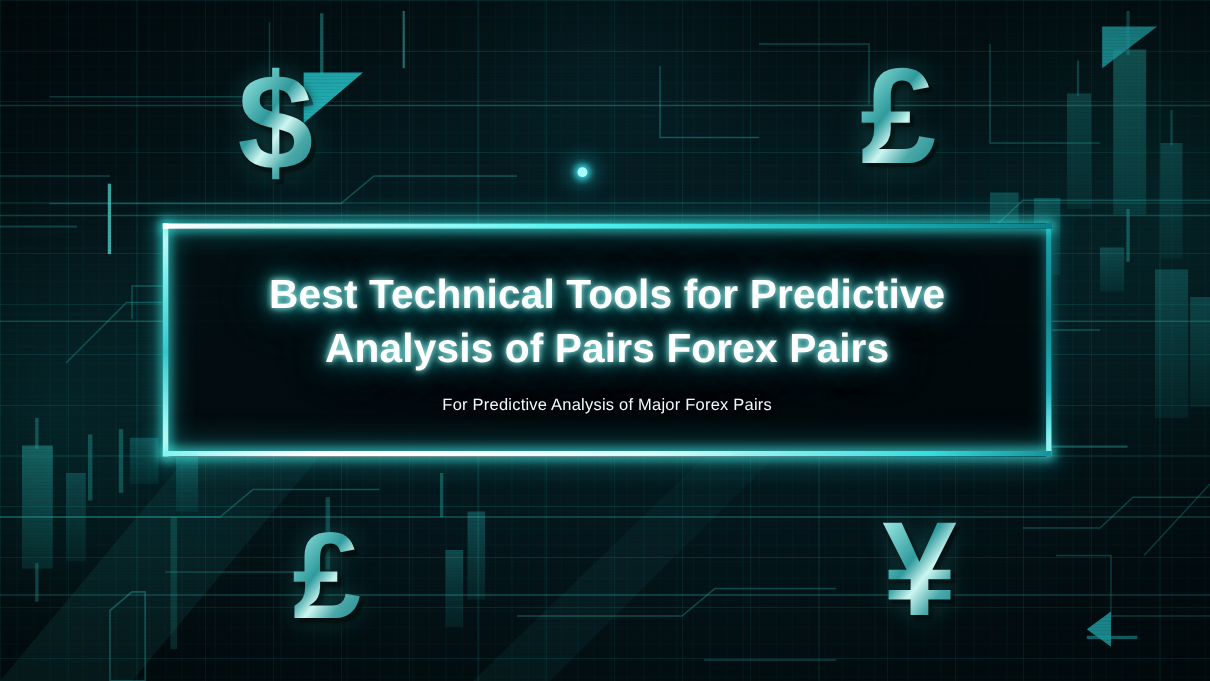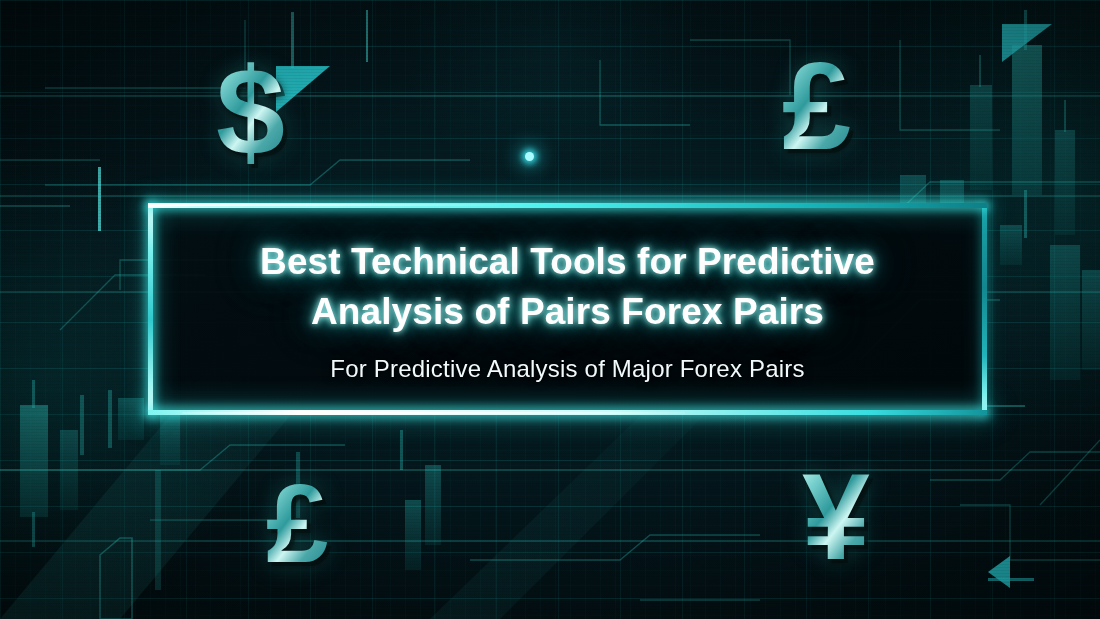--- a/index.html
+++ b/index.html
@@ -97,21 +97,21 @@
     font-weight: 700;
     line-height: 1;
     color: rgba(0,0,0,0.5);
     user-select: none;
   }
 
   
   #frame {
     position: absolute;
     left: 148px; top: 203px;
-    width: 808px; height: 212px; padding-left: 31px;
+    width: 808px; height: 212px;
   }
   #frame .panel {
     position: absolute; inset: 0;
     background: linear-gradient(160deg, rgba(3,14,18,0.93) 0%, rgba(2,10,14,0.96) 45%, rgba(1,7,10,0.97) 100%);
   }
   .edge { position: absolute; }
   .edge-top {
     left: 0; top: 0; width: 100%; height: 5px;
     background: linear-gradient(to right, #ffffff 0%, #c8fdfb 6%, #4ff2ef 48%, #17b6bb 78%, #0e7f87 100%);
     box-shadow: 0 0 10px 2px rgba(60,240,236,0.75), 0 0 24px 5px rgba(40,200,200,0.32);
@@ -161,21 +161,21 @@
       0 0 6px rgba(180,255,252,0.95),
       0 0 14px rgba(70,230,228,0.85),
       0 0 30px rgba(30,200,200,0.6),
       0 0 52px rgba(20,170,175,0.4);
   }
   #subtitle {
     margin: 19px 0 0;
     text-align: center;
     color: #f1fbfb;
     font-weight: 400;
-    font-size: 24px;
+    font-size: 15px;
     letter-spacing: .2px;
     text-shadow: 0 0 3px rgba(0,0,0,0.9), 0 0 10px rgba(0,0,0,0.7);
   }
 
   .node-dot {
     position: absolute;
     width: 9px; height: 9px;
     border-radius: 50%;
     background: #a9fbff;
     box-shadow: 0 0 6px 3px rgba(60,230,240,0.85), 0 0 18px 8px rgba(30,190,205,0.45);

